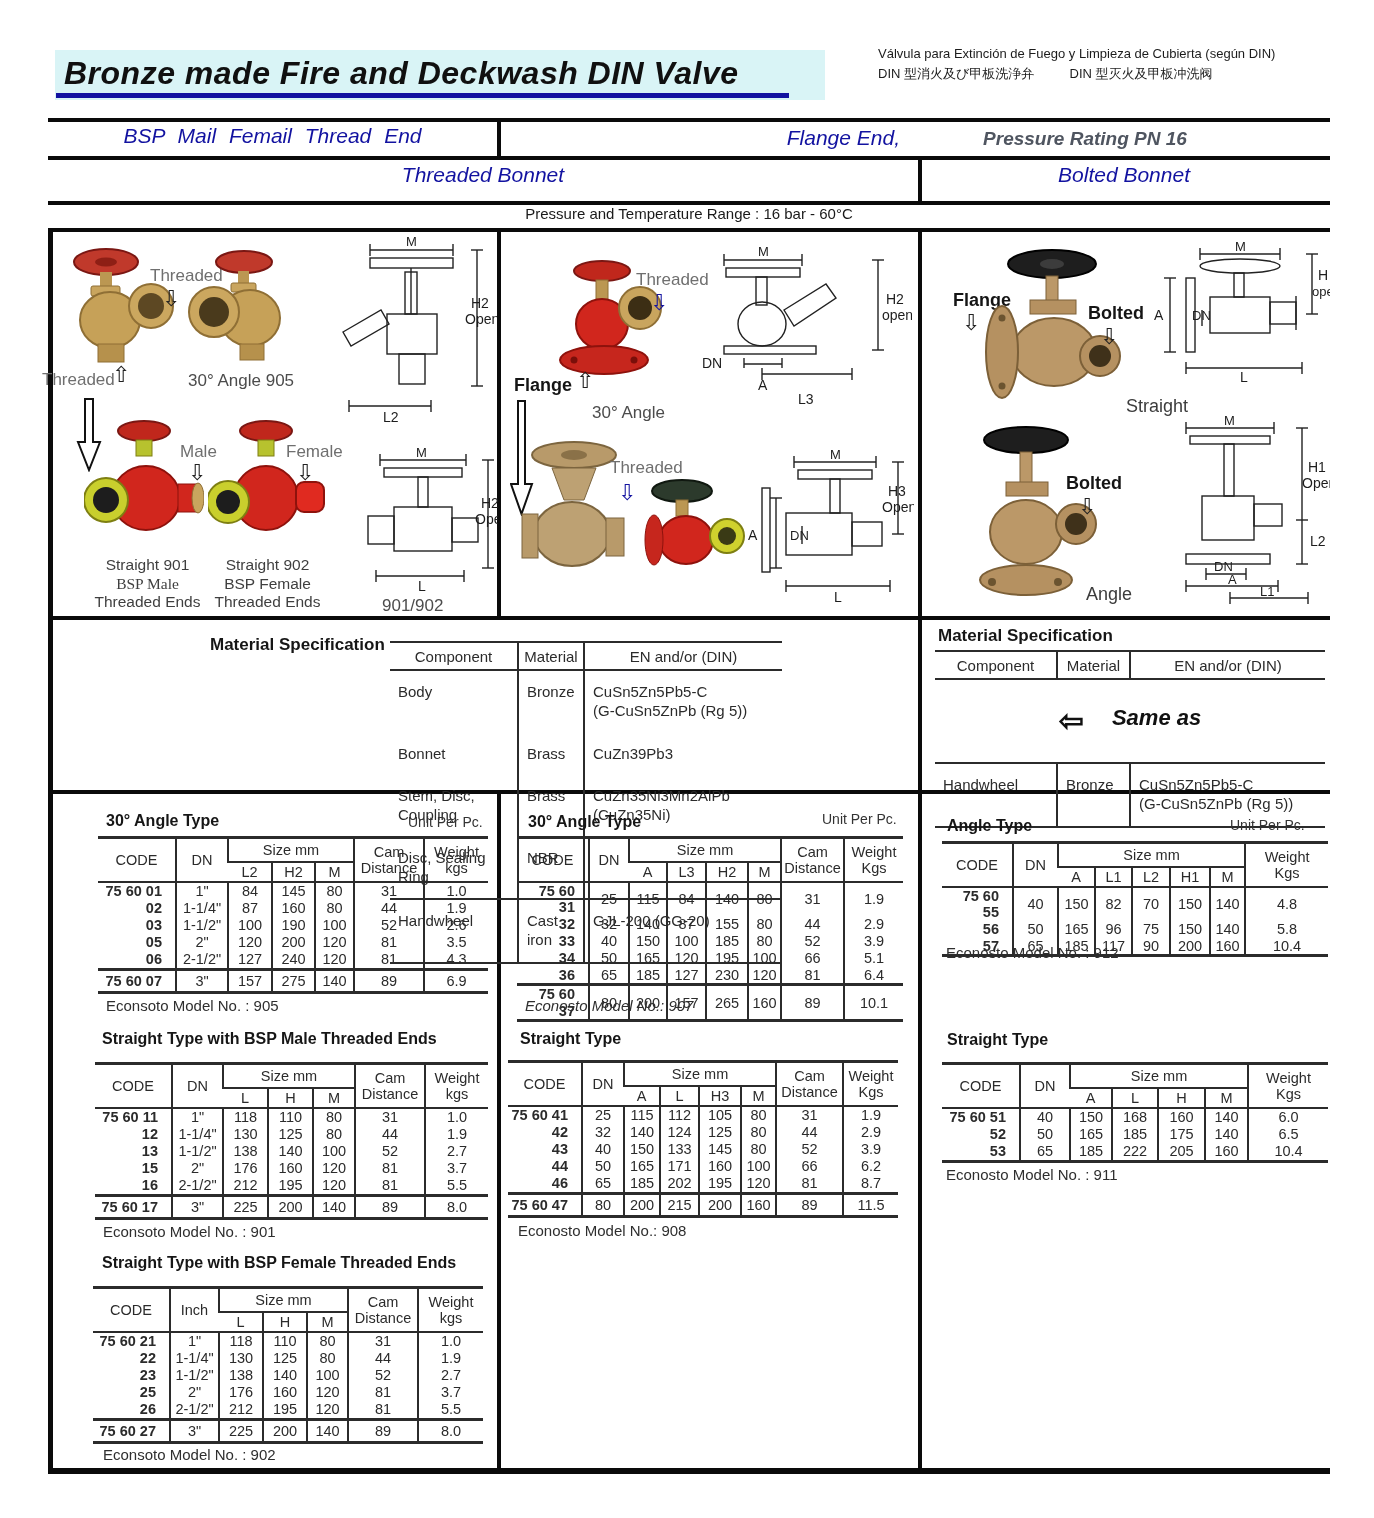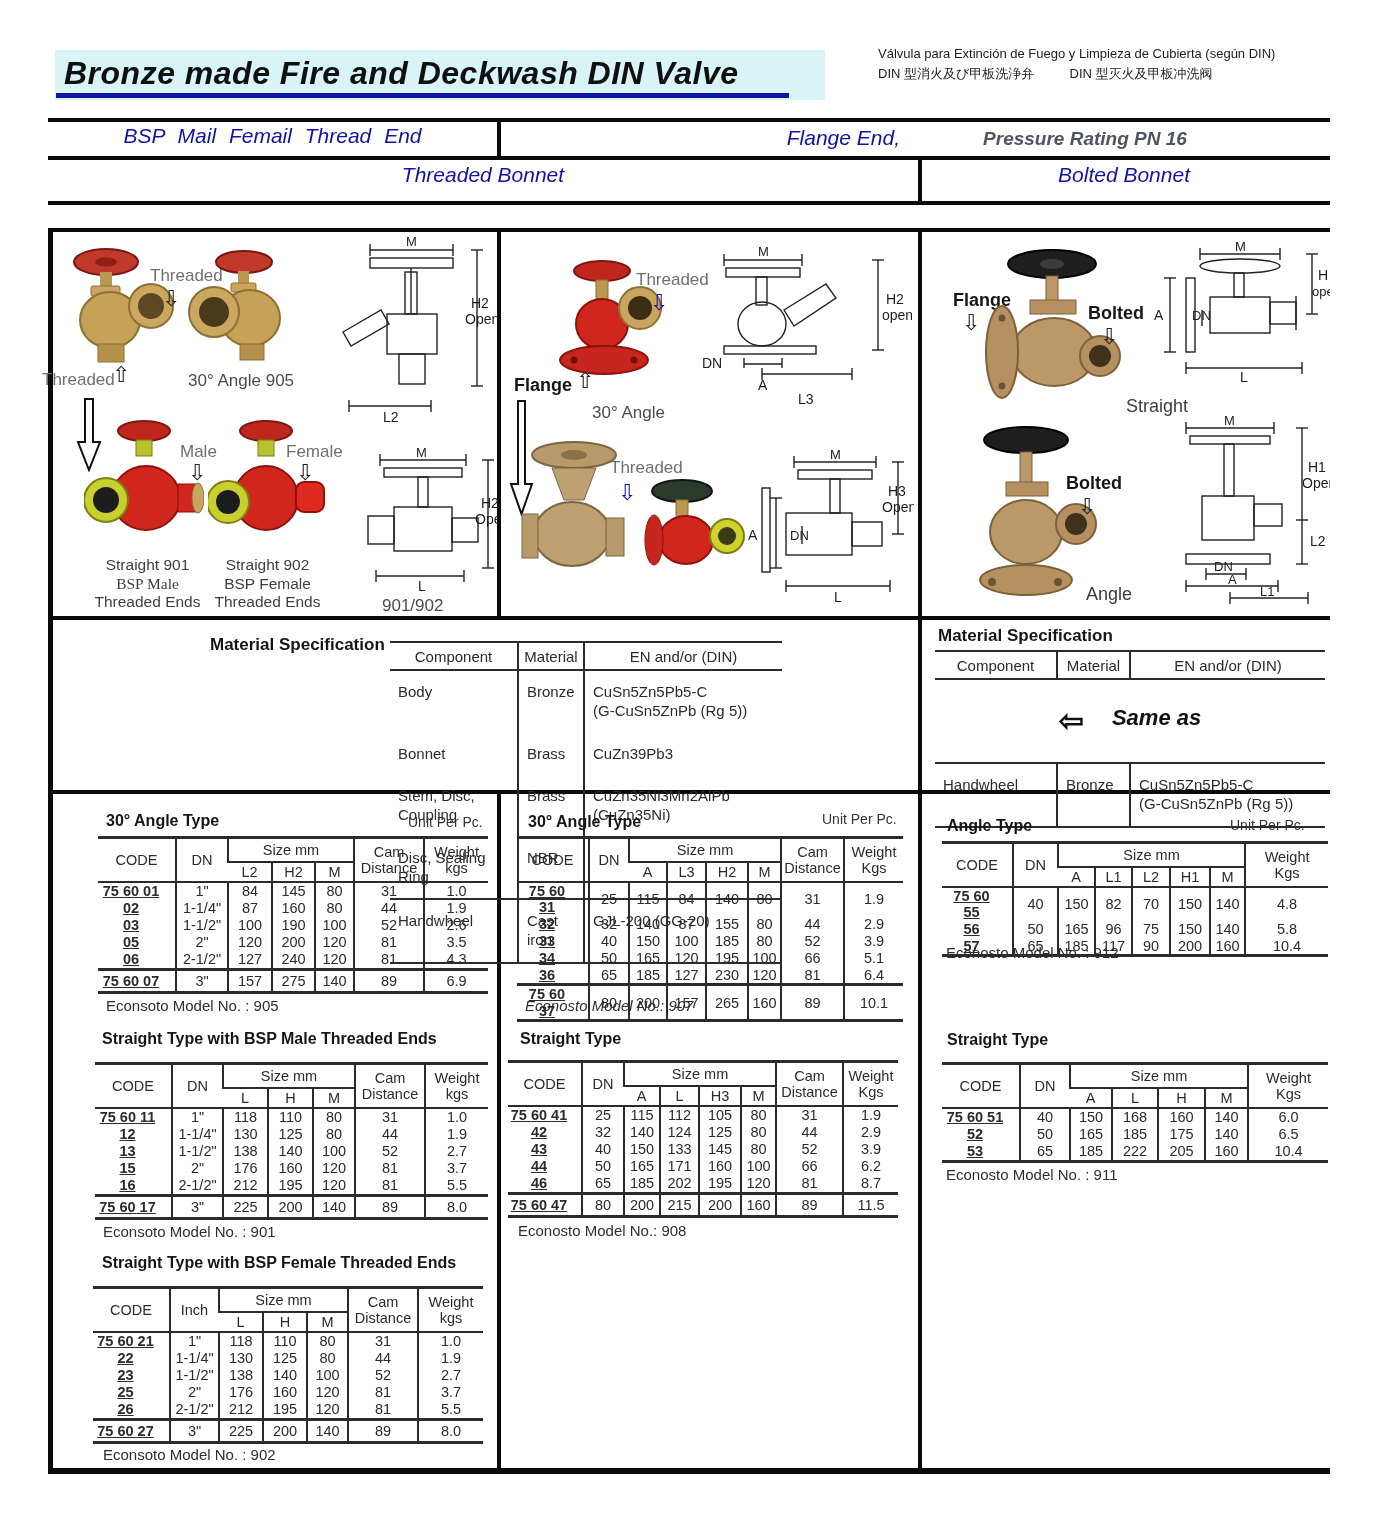--- a/index.html
+++ b/index.html
@@ -25,21 +25,21 @@
   .model{font-size:15px;color:#2e2e2e;white-space:nowrap;}
   table.dim{border-collapse:collapse;table-layout:fixed;border-top:3px solid #2b2b2b;border-bottom:3px solid #2b2b2b;color:#2b2b2b;}
   table.dim th{font-weight:normal;font-size:15px;}
   table.dim th,table.dim td{border-left:2px solid #2b2b2b;text-align:center;padding:0 2px;line-height:1.12;font-size:14.5px;}
   table.dim th:first-child,table.dim td:first-child{border-left:none;}
   table.dim thead tr.top th{height:22px;}
   table.dim thead tr.sub th{height:18px;border-top:2px solid #2b2b2b;}
   table.dim thead{border-bottom:2px solid #2b2b2b;}
   table.dim tbody td{height:17px;}
   table.dim tbody tr.split td{border-top:3px solid #2b2b2b;height:20px;}
-  table.dim tbody td:first-child{font-weight:bold;text-align:center;padding-right:13px;text-decoration:underline;}
+  table.dim tbody td:first-child{font-weight:bold;text-align:right;padding-right:13px;}
   table.mat{border-collapse:collapse;table-layout:fixed;border-top:2px solid #2b2b2b;border-bottom:2px solid #2b2b2b;color:#2b2b2b;}
   table.mat th{font-weight:normal;font-size:15px;height:24px;border-left:2px solid #2b2b2b;text-align:center;}
   table.mat th:first-child{border-left:none;}
   table.mat thead{border-bottom:2px solid #2b2b2b;}
   table.mat td{border-left:2px solid #2b2b2b;font-size:15px;text-align:left;padding:12px 8px;vertical-align:top;white-space:pre-line;line-height:1.25;}
   table.mat td:first-child{border-left:none;}
   table.mat tbody tr.split td{border-top:2px solid #2b2b2b;}
   table.mat tr.sameas td{border-left:none;text-align:center;height:58px;vertical-align:middle;}
   .sameas-txt{font-size:22px;font-weight:bold;font-style:italic;color:#111;margin-left:28px;}
   .sameas-arrow{font-size:30px;font-weight:bold;color:#111;vertical-align:middle;}
@@ -75,20 +75,21 @@
   <div class="vline" style="left:497px;top:228px;height:392px;"></div>
   <div class="vline" style="left:497px;top:790px;height:682px;"></div>
   <div class="vline" style="left:918px;top:156px;height:45px;"></div>
   <div class="vline" style="left:918px;top:228px;height:1244px;"></div>
 
   <div class="abs navy-h" style="left:48px;top:124px;width:449px;text-align:center;word-spacing:7px;">BSP Mail Femail Thread End</div>
   <div class="abs navy-h" style="left:690px;top:126px;width:210px;text-align:right;">Flange End,</div>
   <div class="abs gray-h" style="left:935px;top:128px;width:300px;text-align:center;">Pressure Rating PN 16</div>
   <div class="abs navy-h" style="left:918px;top:163px;width:412px;text-align:center;">Bolted Bonnet</div>
   <div class="abs navy-h" style="left:48px;top:163px;width:870px;text-align:center;">Threaded Bonnet</div>
+  <div class="abs" style="left:48px;top:205px;width:1282px;text-align:center;font-size:15px;color:#1a1a1a;">Pressure and Temperature Range : 16 bar - 60°C</div>
 
   <svg class="abs" style="left:58px;top:246px;" width="140" height="130" viewBox="0 0 140 130">
     <ellipse cx="48" cy="16" rx="32" ry="13" fill="#c0392b" stroke="#7a1713" stroke-width="2"></ellipse>
     <ellipse cx="48" cy="16" rx="11" ry="4.5" fill="#8e1f15"></ellipse>
     <rect x="42" y="26" width="12" height="16" fill="#bb9752"></rect>
     <rect x="33" y="40" width="29" height="10" rx="2" fill="#c9a55e" stroke="#8f6f35"></rect>
     <ellipse cx="52" cy="74" rx="30" ry="28" fill="#c6a158" stroke="#8f6f35" stroke-width="2"></ellipse>
     <circle cx="93" cy="60" r="22" fill="#cbA75f" stroke="#8f6f35" stroke-width="2"></circle>
     <circle cx="93" cy="60" r="13" fill="#5d4823"></circle>
     <rect x="40" y="98" width="26" height="18" fill="#b6914c" stroke="#8f6f35"></rect>

